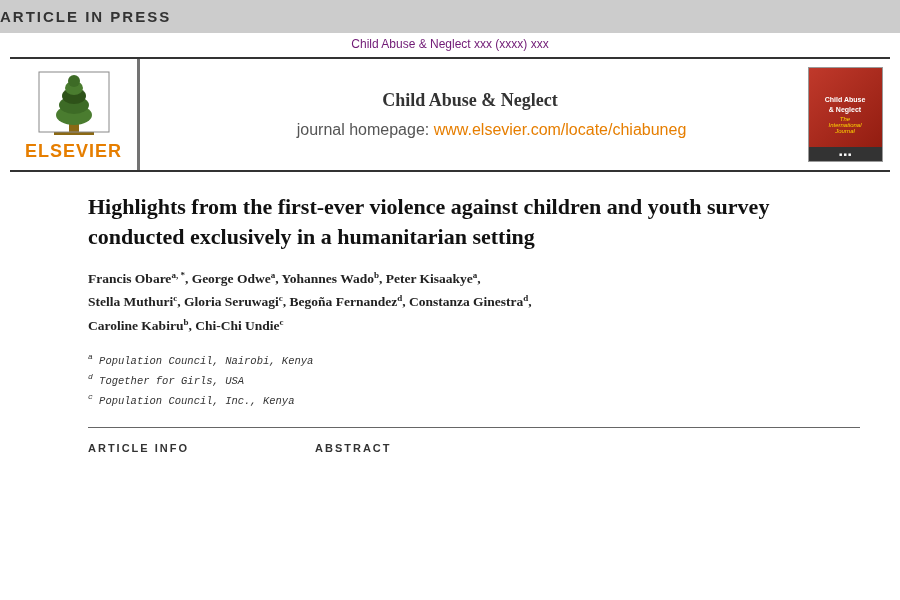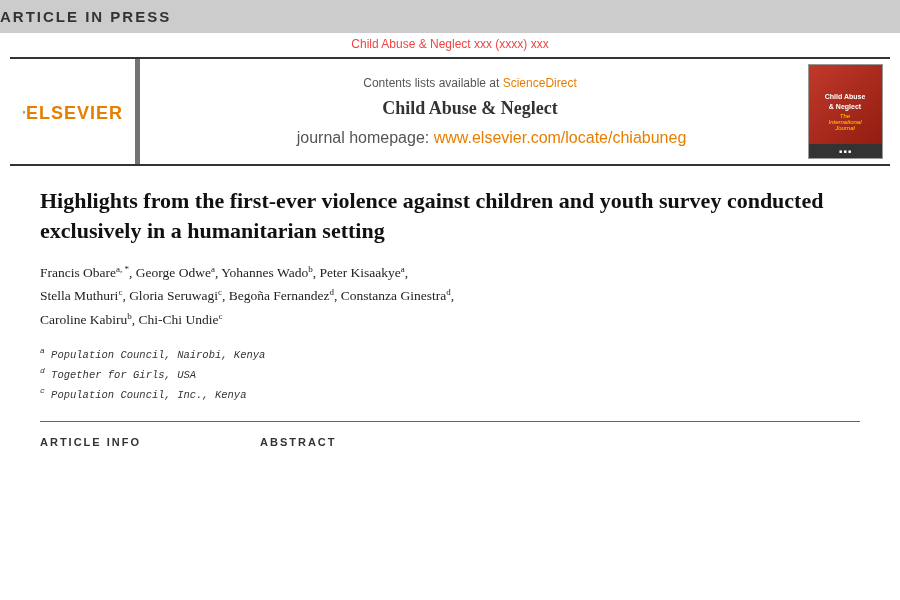--- a/index.html
+++ b/index.html
@@ -24,42 +24,42 @@
     }
 
     .journal-ref-line {
       text-align: center;
       padding: 4px 0 6px 0;
       font-size: 12px;
       font-family: Arial, sans-serif;
     }
 
     .journal-ref-line a {
-      color: #ef4444;
+      color: #701a75;
       text-decoration: none;
     }
 
     
     .journal-header {
       display: flex;
       align-items: stretch;
       border-top: 2px solid #333;
       border-bottom: 2px solid #333;
       margin: 0 10px;
     }
 
     .elsevier-logo-section {
       display: flex;
-      flex-direction: row;
+      flex-direction: column;
       align-items: center;
       justify-content: space-between;
       padding: 8px 12px;
       width: 130px;
       min-width: 130px;
-      border-right: 5px solid #737373;
+      border-right: 3px solid #737373;
       background: #fff;
     }
 
     .elsevier-tree-icon {
       width: 80px;
       height: 70px;
     }
 
     .elsevier-text {
       font-family: Arial, sans-serif;
@@ -166,37 +166,39 @@
 
     .cover-bottom-bar-text {
       color: #fff;
       font-size: 5px;
       font-family: Arial, sans-serif;
     }
 
     
     .main-content {
       padding: 20px 40px 10px 40px;
+      margin-left: 48px;
     }
 
     .article-title {
       font-size: 22px;
       font-weight: bold;
       color: #111;
       line-height: 1.35;
       margin-bottom: 16px;
       font-family: 'Times New Roman', Times, serif;
     }
 
     .authors-line {
       font-size: 13.5px;
       color: #222;
       line-height: 1.7;
       margin-bottom: 12px;
       font-family: 'Times New Roman', Times, serif;
+      font-weight: bold;
     }
 
     .author-sup {
       font-size: 9px;
       vertical-align: super;
       color: #222;
     }
 
     .affiliations {
       font-size: 10.5px;
@@ -213,21 +215,21 @@
     }
 
     .section-divider {
       border: none;
       border-top: 1.5px solid #666;
       margin: 8px 0 14px 0;
     }
 
     .bottom-section-labels {
       display: flex;
-      gap: 0;
+      gap: 7px;
       margin-top: 8px;
     }
 
     .section-label {
       font-family: Arial, sans-serif;
       font-size: 11px;
       font-weight: bold;
       letter-spacing: 2px;
       color: #333;
       width: 220px;
@@ -264,24 +266,20 @@
       <ellipse cx="40" cy="29" rx="12" ry="8" fill="#2e5219"></ellipse>
       <ellipse cx="40" cy="21" rx="9" ry="7" fill="#4a7c2f"></ellipse>
       <ellipse cx="40" cy="14" rx="6" ry="6" fill="#3d6b26"></ellipse>
 
       <rect x="5" y="5" width="70" height="60" fill="none" stroke="#888" stroke-width="1"></rect>
     </svg>
     <div class="elsevier-text">ELSEVIER</div>
   </div>
 
   <div class="journal-info-section">
-    <div class="sciencedirect-line">
-      <span>Contents lists available at </span>
-      <a href="#">ScienceDirect</a>
-    </div>
     <div class="journal-title-main">Child Abuse &amp; Neglect</div>
     <div class="homepage-line">
       <span>journal homepage: </span>
       <a href="#">www.elsevier.com/locate/chiabuneg</a>
     </div>
   </div>
 
   <div class="journal-cover-section">
     <div class="journal-cover-img">
       <div class="cover-title-text">

